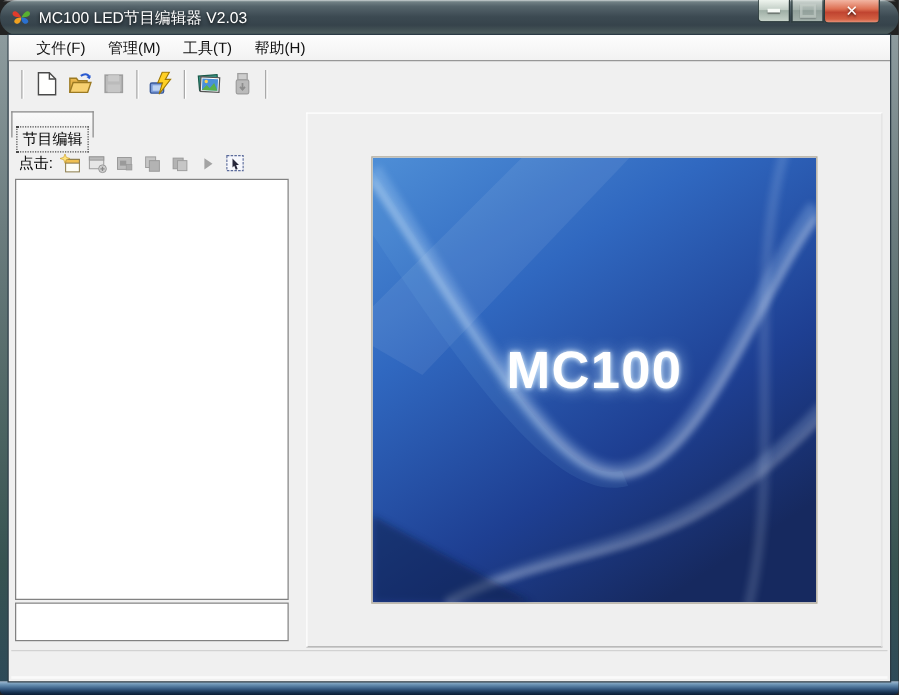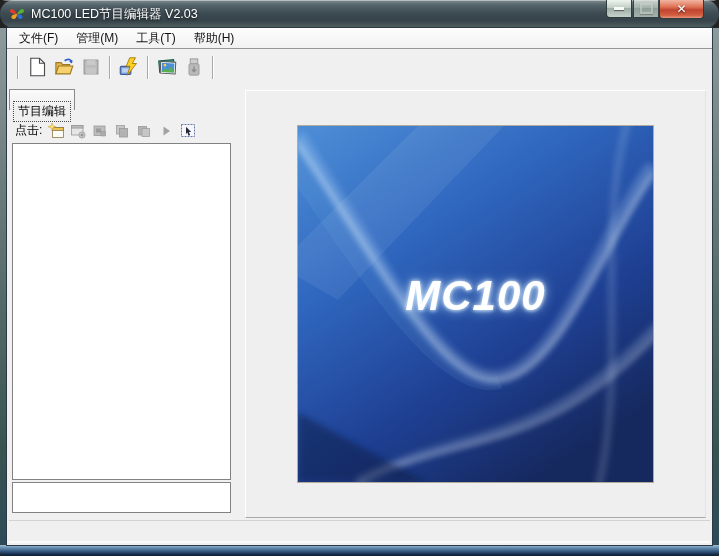--- a/index.html
+++ b/index.html
@@ -30,21 +30,21 @@
   .frame-left{left:0}.frame-right{right:0}
   .frame-bottom{position:absolute;left:0;right:0;bottom:0;height:11px;
     background:linear-gradient(180deg,#a3bcd2 0%,#6890b2 25%,#375b82 55%,#17314f 82%,#0b1c33 100%);}
 
   
   .client{position:absolute;left:7px;top:28px;right:7px;bottom:11px;background:#f0f0f0;
     box-shadow:0 0 0 1px #2b3a44;}
 
   .menubar{position:absolute;left:0;top:0;right:0;height:21px;box-sizing:border-box;
     background:linear-gradient(#fdfdfd,#f2f2f2);border-bottom:1px solid #979797;
-    display:flex;align-items:flex-start;padding-left:3px;}
+    display:flex;align-items:flex-start;padding-left:13px;}
   .menu-item{padding:0 9px;font-size:12px;line-height:20px;color:#111;}
 
   .toolbar{position:absolute;left:0;top:21px;right:0;height:36px;display:flex;align-items:center;padding-left:5px;}
   .tsep{width:1px;height:23px;background:#a9a9a9;box-shadow:1px 0 0 #fff;margin:0 5px;}
   .tbtn{width:27px;height:26px;display:flex;align-items:center;justify-content:center;}
   .tbtn svg{width:20px;height:20px;}
   .tbtn.disabled{opacity:.95;}
 
   .content{position:absolute;left:0;top:57px;right:0;bottom:0;}
 
@@ -63,21 +63,21 @@
   .listbox-bottom{position:absolute;left:5px;top:397px;width:219px;height:31px;box-sizing:border-box;
     background:#fff;border:1px solid #828282;}
 
   .right-panel{position:absolute;left:238px;top:5px;width:461px;height:428px;box-sizing:border-box;
     background:#efefef;border-top:1px solid #ffffff;border-left:1px solid #ffffff;
     border-right:1px solid #e2e2e2;border-bottom:1px solid #a8a8a8;}
   .image-box{position:absolute;left:51px;top:34px;width:357px;height:358px;box-sizing:border-box;
     border:1px solid #b3ab99;overflow:hidden;}
   .image-box svg{display:block;}
   .watermark{position:absolute;left:0;right:0;top:146px;text-align:center;
-    font-size:42px;font-weight:bold;font-style:italic;letter-spacing:1px;color:#ffffff;
+    font-size:42px;font-weight:bold;letter-spacing:1px;color:#ffffff;
     text-shadow:0 0 12px rgba(190,225,255,.95),0 0 4px rgba(255,255,255,.95),0 2px 3px rgba(90,140,210,.55);}
 
   .statusbar{position:absolute;left:2px;right:2px;bottom:2px;height:22px;background:#f0f0f0;
     border-top:1px solid #d2d2d2;box-shadow:0 -2px 0 #fafafa inset;}
 </style>
 </head>
 <body>
 
 <div class="stage">
 <div class="window">

